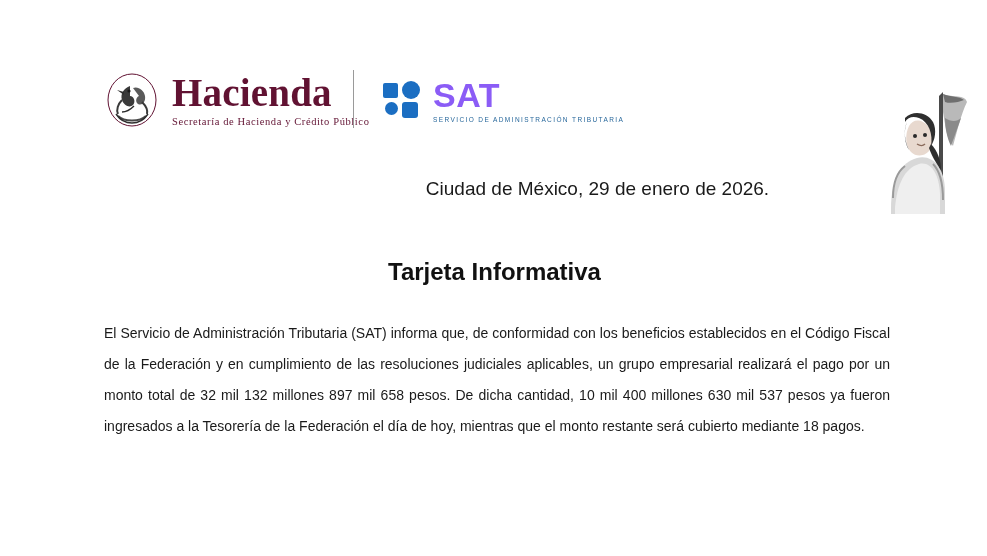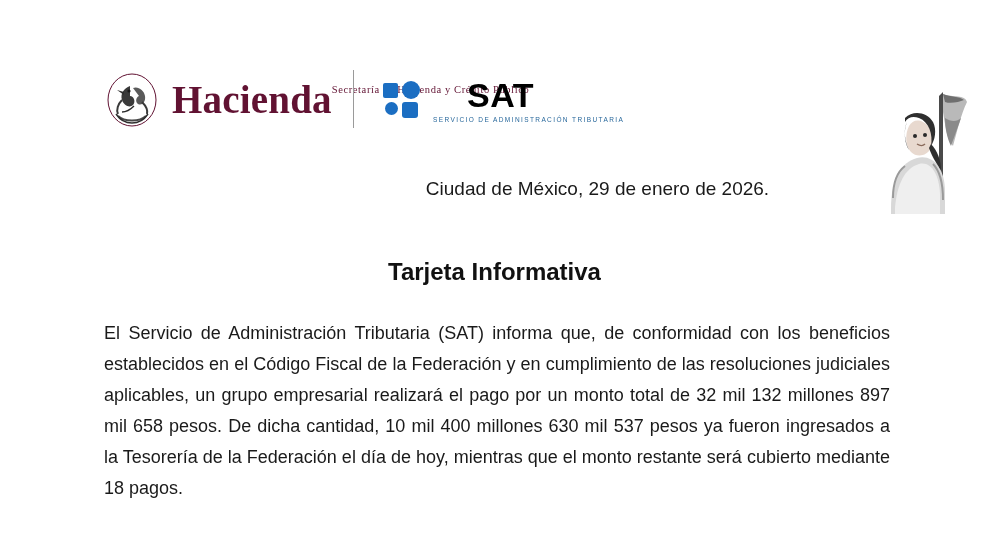--- a/index.html
+++ b/index.html
@@ -40,20 +40,21 @@
     width: 56px;
     height: 60px;
     margin-right: 12px;
     position: relative;
     flex: 0 0 auto;
   }
   .eagle-emblem svg { display: block; }
 
   .hacienda-text {
     display: flex;
+    flex-direction: column;
     justify-content: flex-start;
   }
   .hacienda-title {
     font-family: "Liberation Serif", serif;
     font-size: 39px;
     font-weight: bold;
     color: #611232;
     line-height: 1.02;
     letter-spacing: 0.2px;
   }
@@ -96,24 +97,23 @@
   .sat-dots span.d1 { left: 0;    top: 2px;  width: 15px; height: 15px; }
   .sat-dots span.d2 { left: 19px; top: 0;    width: 18px; height: 18px; border-radius: 9px; }
   .sat-dots span.d3 { left: 2px;  top: 21px; width: 13px; height: 13px; border-radius: 7px; }
   .sat-dots span.d4 { left: 19px; top: 21px; width: 16px; height: 16px; border-radius: 3px; }
 
   .sat-text { display: flex; flex-direction: column; }
   .sat-title {
     font-family: "Liberation Sans", sans-serif;
     font-size: 34px;
     font-weight: bold;
-    color: #000000;
+    color: #8b5cf6;
     line-height: 1;
     letter-spacing: 0.5px;
-    margin-left: 34px;
   }
   .sat-sub {
     font-size: 6.5px;
     color: #27679b;
     letter-spacing: 1.4px;
     margin-top: 4px;
   }
 
   
   .flag-art {
@@ -147,21 +147,21 @@
     font-weight: bold;
     color: #111111;
     padding-left: 4px;
     box-sizing: border-box;
   }
   .body-text {
     position: absolute;
     top: 318px;
     left: 104px;
     width: 786px;
-    font-size: 18px;
+    font-size: 14px;
     line-height: 31px;
     text-align: justify;
     color: #1a1a1a;
   }
   .body-text p { margin: 0; }
 </style>
 </head>
 <body>
 
 <div class="page">

